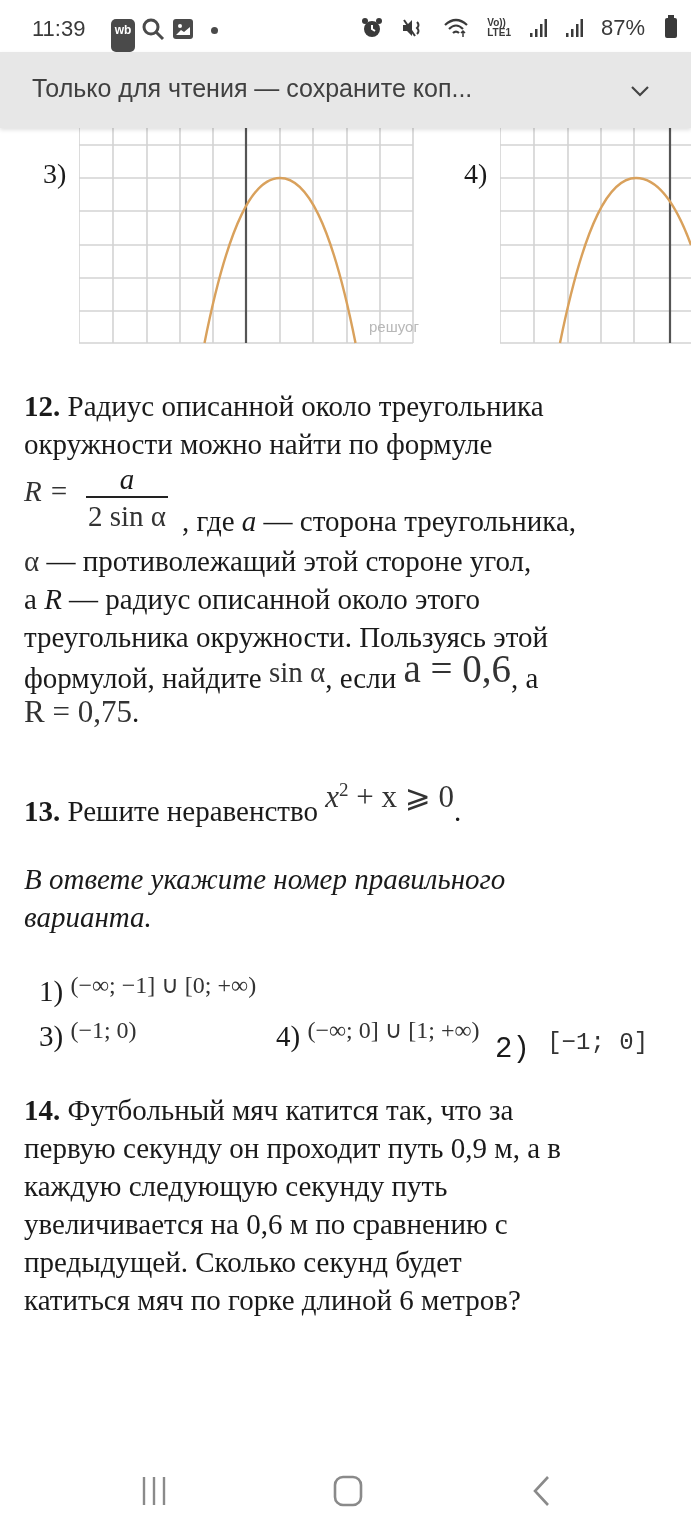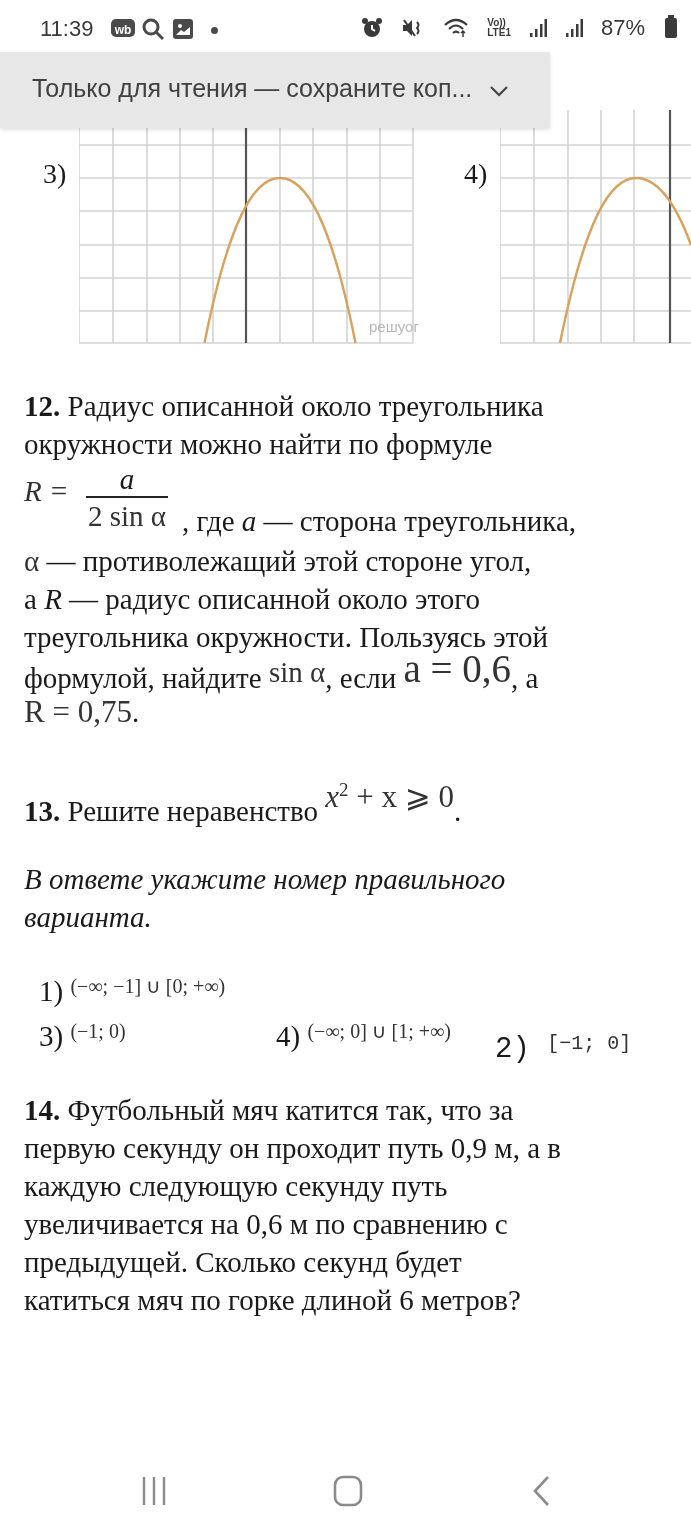--- a/index.html
+++ b/index.html
@@ -2,54 +2,54 @@
 <html><head>
 <meta charset="utf-8">
 <style>
   * { box-sizing: border-box; margin: 0; padding: 0; }
   html, body { width: 691px; height: 1536px; background: #ffffff; overflow: hidden; }
   body { position: relative; font-family: "Liberation Serif", serif; color: #1a1a1a; }
 
   
   .status-bar { position: absolute; top: 0; left: 0; width: 691px; height: 52px; background: #ffffff;
     font-family: "Liberation Sans", sans-serif; color: #3a3a3a; }
-  .status-time { position: absolute; left: 40px; top: 16px; font-size: 22px; }
+  .status-time { position: absolute; left: 32px; top: 16px; font-size: 22px; }
   .sb-icon { position: absolute; top: 19px; }
-  .wb-icon { left: 111px; top: 19px; width: 24px; height: 18px; background: #4a4a4a; border-radius: 5px;
+  .wb-icon { left: 111px; top: 19px; width: 24px; height: 33px; background: #4a4a4a; border-radius: 5px;
     color: #fff; font-size: 12px; font-weight: bold; text-align: center; line-height: 22px; }
   .search-sb-icon { left: 141px; top: 17px; }
   .gallery-sb-icon { left: 173px; top: 19px; width: 20px; height: 20px; background: #4a4a4a; border-radius: 3px; }
   .dot-sb-icon { left: 211px; top: 27px; width: 7px; height: 7px; background: #4a4a4a; border-radius: 50%; }
   .right-status { position: absolute; right: 14px; top: 15px; display: flex; align-items: center; gap: 18px; font-size: 22px; }
   .battery-icon { width: 12px; height: 20px; background: #3a3a3a; border-radius: 2px; position: relative; margin-left: 2px; }
   .battery-icon::before { content: ""; position: absolute; top: -3px; left: 3px; width: 6px; height: 3px; background: #3a3a3a; }
 
   
-  .banner { position: absolute; top: 52px; left: 0; width: 550px; height: 76px; background: #e7e7e7;
+  .banner { position: absolute; top: 52px; left: 0; width: 691px; height: 76px; background: #e7e7e7;
     box-shadow: 0 2px 4px rgba(0,0,0,0.12); z-index: 5; }
   .banner-text { position: absolute; left: 32px; top: 22px; font-family: "Liberation Sans", sans-serif;
     font-size: 25px; color: #404040; white-space: nowrap; }
   .banner-chevron { position: absolute; right: 40px; top: 28px; width: 22px; height: 22px; }
 
   
   .graph-label { position: absolute; font-size: 28px; }
   svg.graph { position: absolute; }
 
   
   .doc { position: absolute; left: 24px; width: 620px; font-size: 29px; line-height: 38px; }
   .qnum { font-weight: bold; }
   .math { font-family: "Liberation Serif", serif; }
   .mi { font-style: italic; }
   .mathgray { color: #333; }
   .frac { display: inline-block; vertical-align: middle; text-align: center; }
   .frac .num { display: block; border-bottom: 2px solid #222; padding: 0 4px; font-style: italic; line-height: 34px; }
   .frac .den { display: block; line-height: 36px; }
   .ital { font-style: italic; }
   .opt-row { position: absolute; font-size: 29px; white-space: nowrap; }
-  .opt-expr { font-size: 20px; color: #333; position: relative; top: -8px; text-align: right; }
+  .opt-expr { font-size: 24px; color: #333; position: relative; top: -8px; text-align: right; }
 
   
   .nav-bar { position: absolute; bottom: 0; left: 0; width: 691px; height: 90px; background: #ffffff; }
   .nav-btn { position: absolute; top: 28px; }
 </style>
 </head>
 <body>
 
 <div class="status-bar">
   <span class="status-time">11:39</span>

